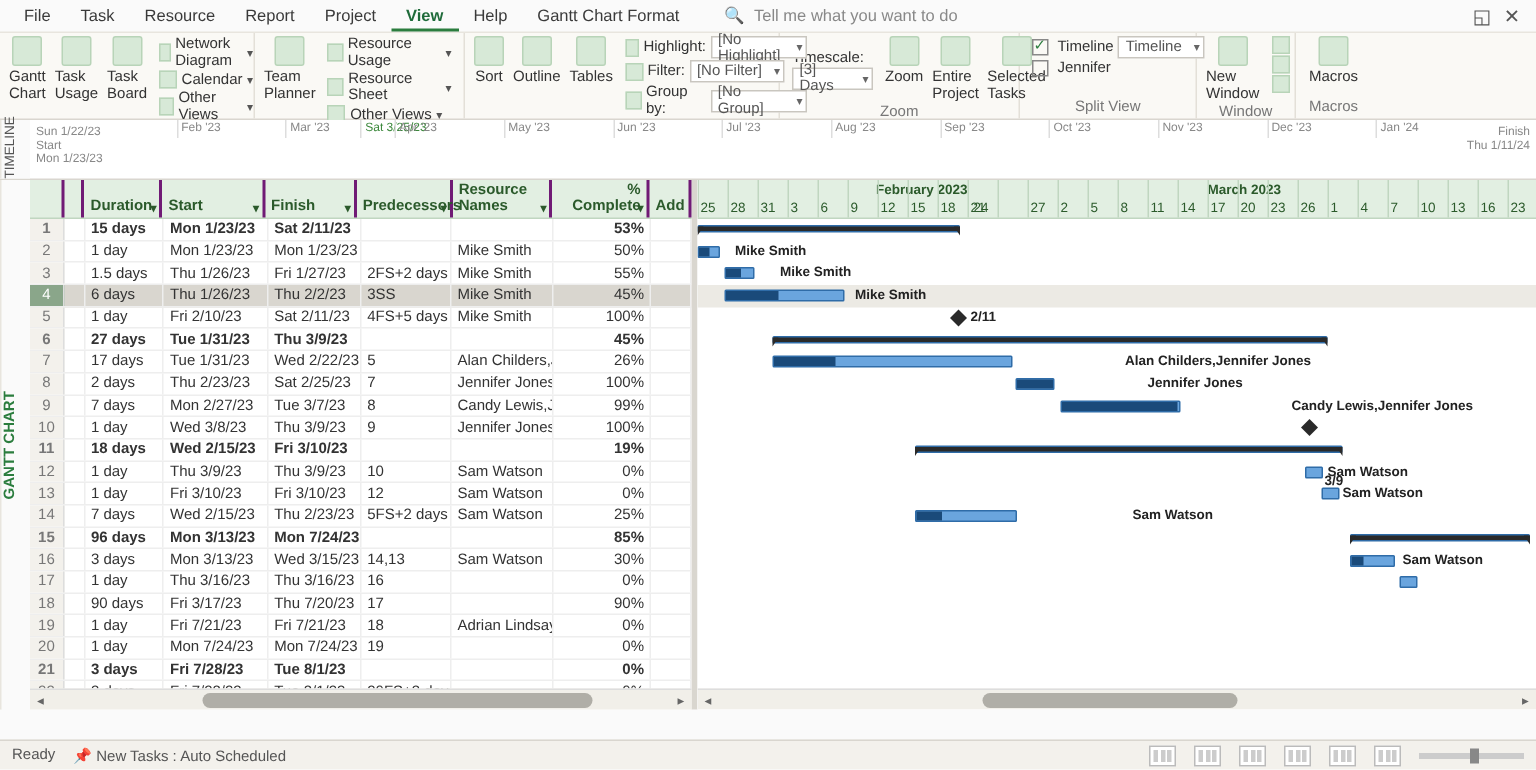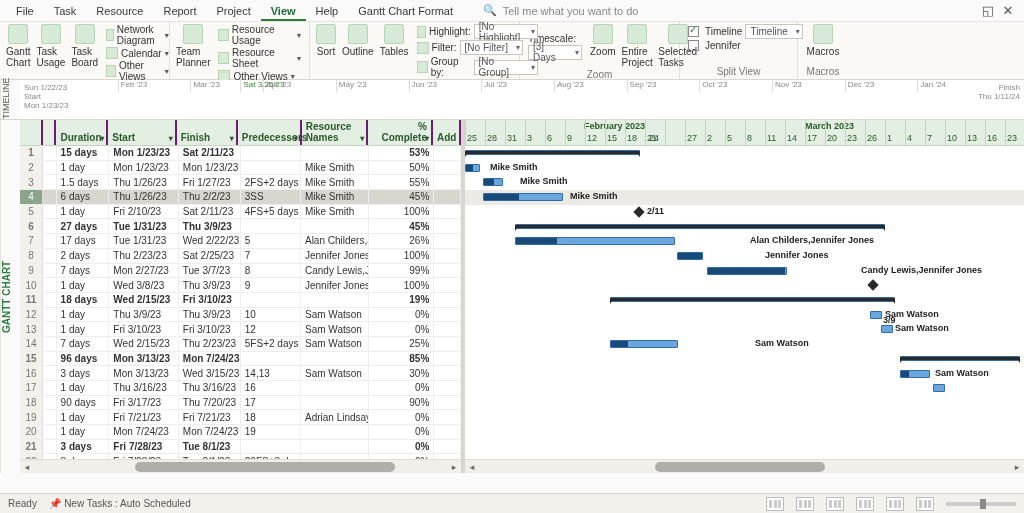--- a/index.html
+++ b/index.html
@@ -248,20 +248,40 @@
           </div>
         <div class="mini-row">
             <span class="chk"></span>
             <span>Jennifer</span>
           </div>
       </div>
     </div>
     <div class="label">Split View</div>
   </div>
 
+  <div class="ribbon-group" style="width:66px">
+    <div class="body">
+      <div class="rbtn">
+          <div class="ic"></div>
+          <span>New Window</span>
+        </div>
+      <div class="mini-col">
+        <div class="mini-row">
+            <div class="ic"></div>
+          </div>
+        <div class="mini-row">
+            <div class="ic"></div>
+          </div>
+        <div class="mini-row">
+            <div class="ic"></div>
+          </div>
+      </div>
+    </div>
+    <div class="label">Window</div>
+  </div>
 
   <div class="ribbon-group" style="width:50px;border-right:none">
     <div class="body">
         <div class="rbtn">
           <div class="ic"></div>
           <span>Macros</span>
         </div>
       </div>
     <div class="label">Macros</div>
   </div>

